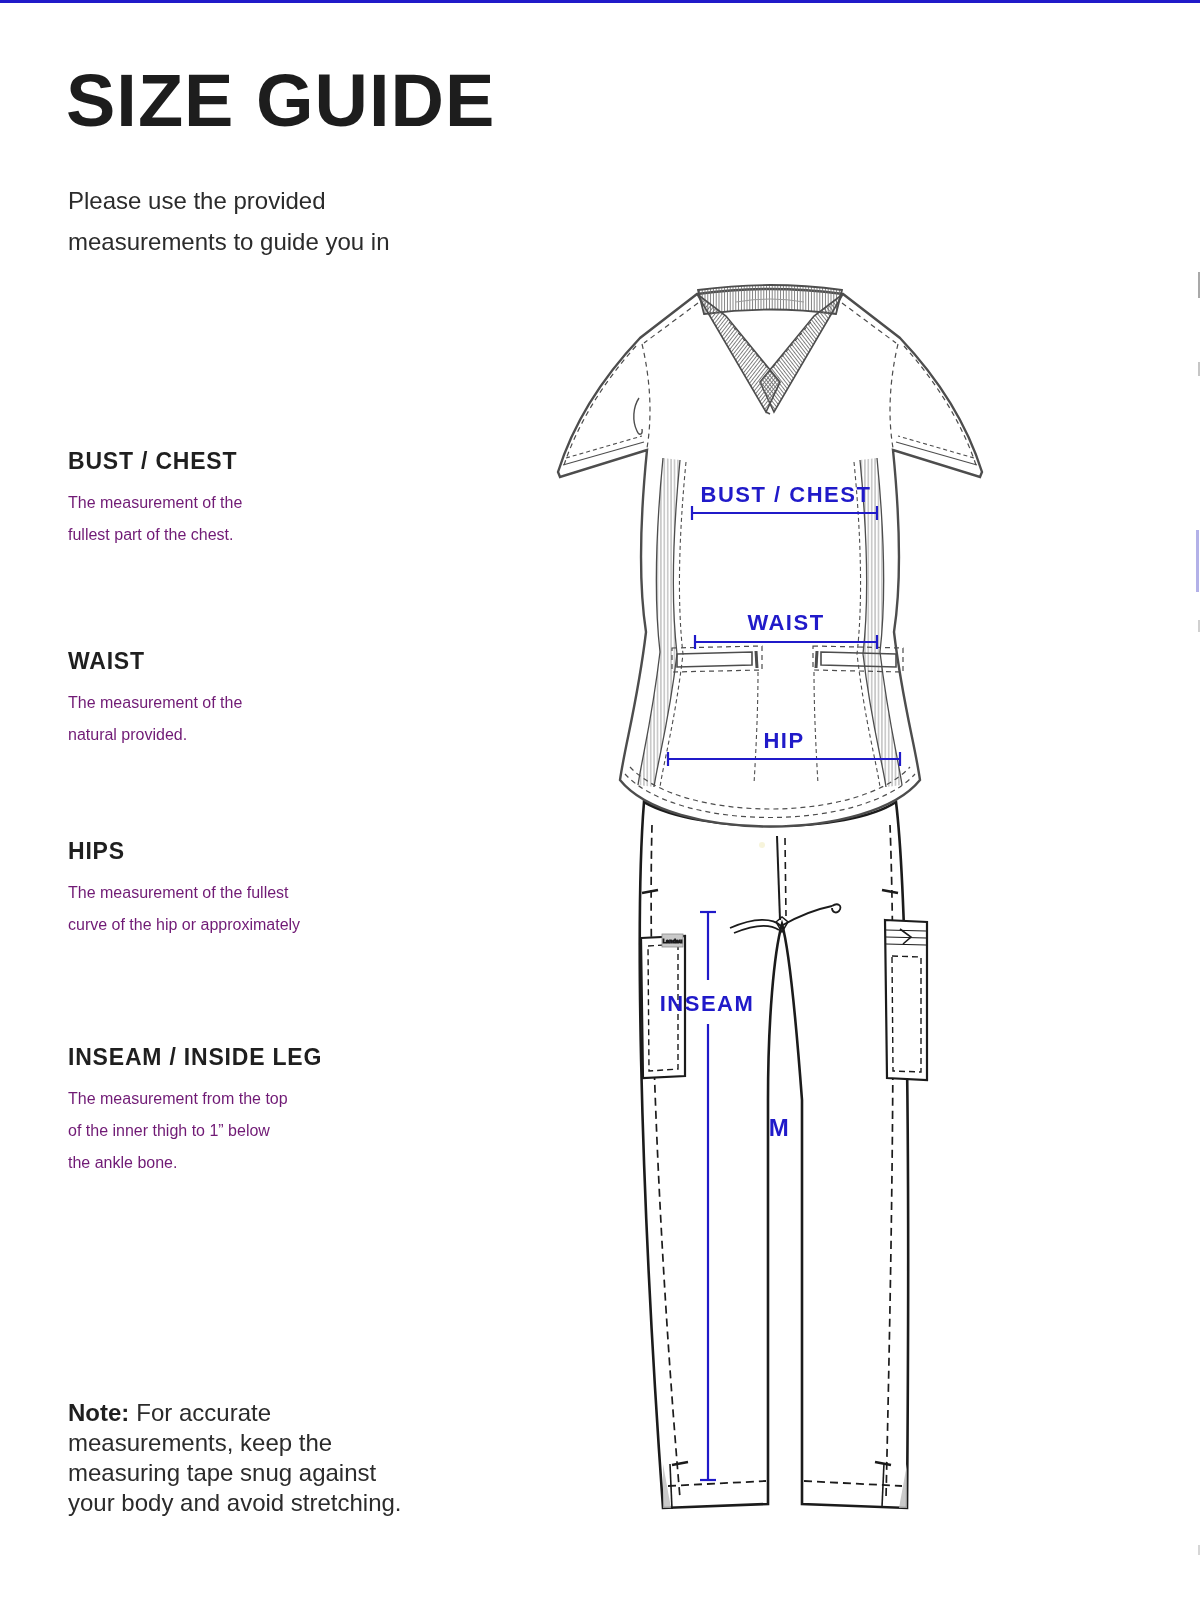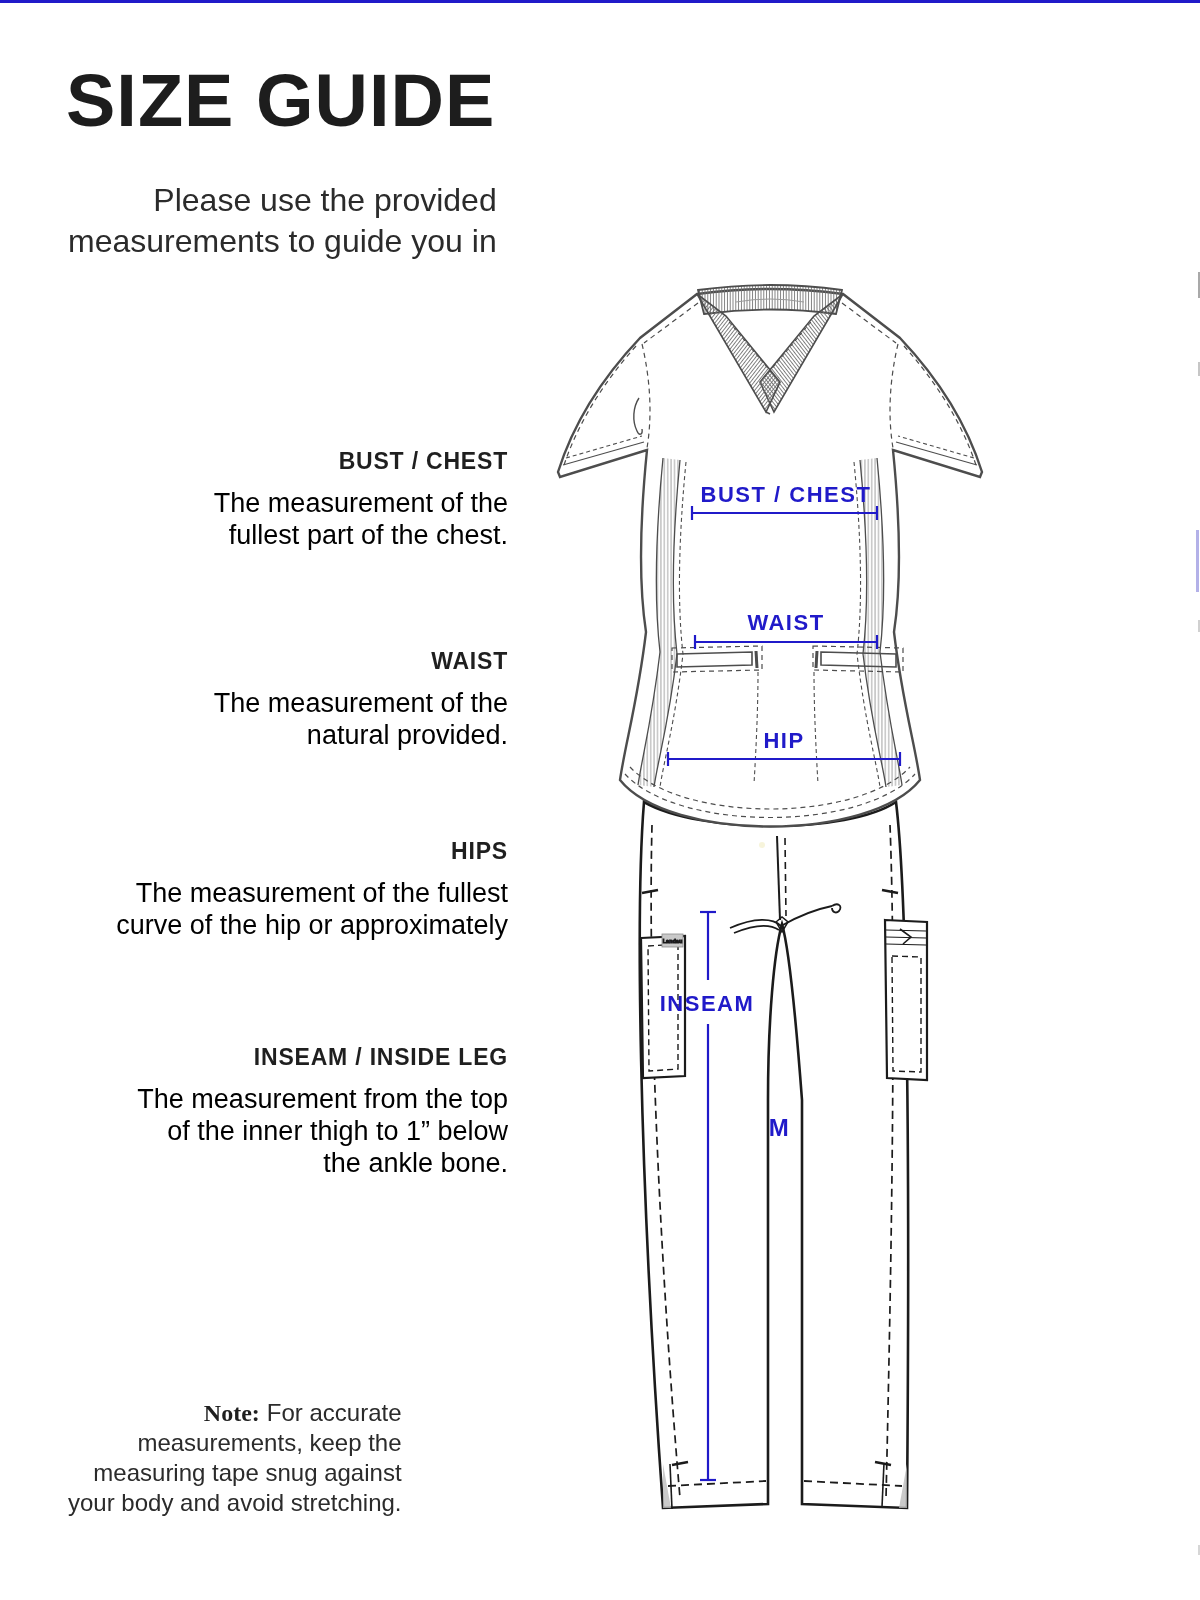--- a/index.html
+++ b/index.html
@@ -1,35 +1,35 @@
 <!DOCTYPE html>
 <html><head>
 <meta charset="utf-8">
 <style>
   html,body { margin:0; padding:0; background:#fff; }
   .page {
     position:relative; width:1200px; height:1600px; background:#ffffff;
-    overflow:hidden; font-family:"Liberation Sans", sans-serif;text-align:right;
+    overflow:hidden; font-family:"Liberation Sans", sans-serif;
   }
   .top-border { position:absolute; top:0; left:0; width:1200px; height:3px; background:#201ac9; }
 
   .title {
     position:absolute; top:60px; left:66px; margin:0;
     font-size:74px; font-weight:700; letter-spacing:1px; color:#1d1d1d; line-height:1.1;
   }
   .intro { position:absolute; top:180px; left:68px; color:#2b2b2b; }
-  .intro .ln { display:block; font-size:32px; line-height:41px; }
+  .intro .ln { display:block; font-size:24px; line-height:41px; }
 
   .measure { position:absolute; left:68px; width:440px; }
   .measure h2 { margin:0 0 12px 0; font-size:23px; font-weight:700; letter-spacing:0.8px; color:#1f1f1f; }
-  .measure .ln { display:block; font-size:27px; line-height:32px; color:#000000; }
+  .measure .ln { display:block; font-size:16px; line-height:32px; color:#701a75; }
 
   .note { position:absolute; top:1398px; left:68px; color:#2b2b2b; }
   .note .note-line { font-size:24px; line-height:30px; }
-  .note strong { font-weight:700; margin-right:7px; color:#1f1f1f;font-family:Liberation Serif, serif; }
+  .note strong { font-weight:700; margin-right:7px; color:#1f1f1f; }
 
   .diagram { position:absolute; left:530px; top:280px; width:480px; height:1320px; }
   .diagram svg { display:block; }
   .diagram text {
     font-family:"Liberation Sans", sans-serif; font-weight:700; fill:#201ac9;
   }
   .lbl { font-size:22px; letter-spacing:1.5px; }
   .lbl-m { font-size:24px; letter-spacing:0.5px; }
   .tag-txt { font-size:5.5px; font-weight:400; fill:#ededed; letter-spacing:0; }
 

